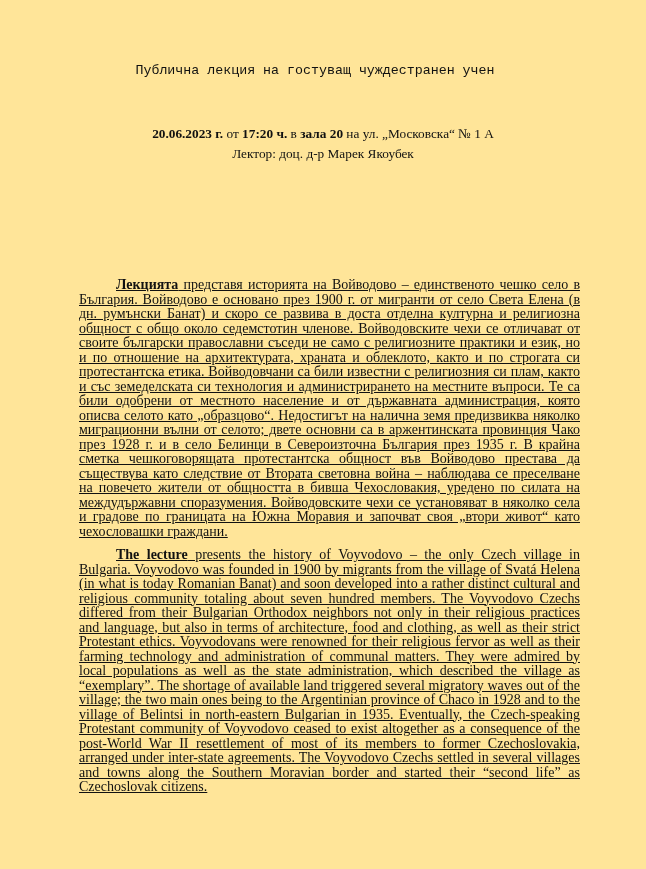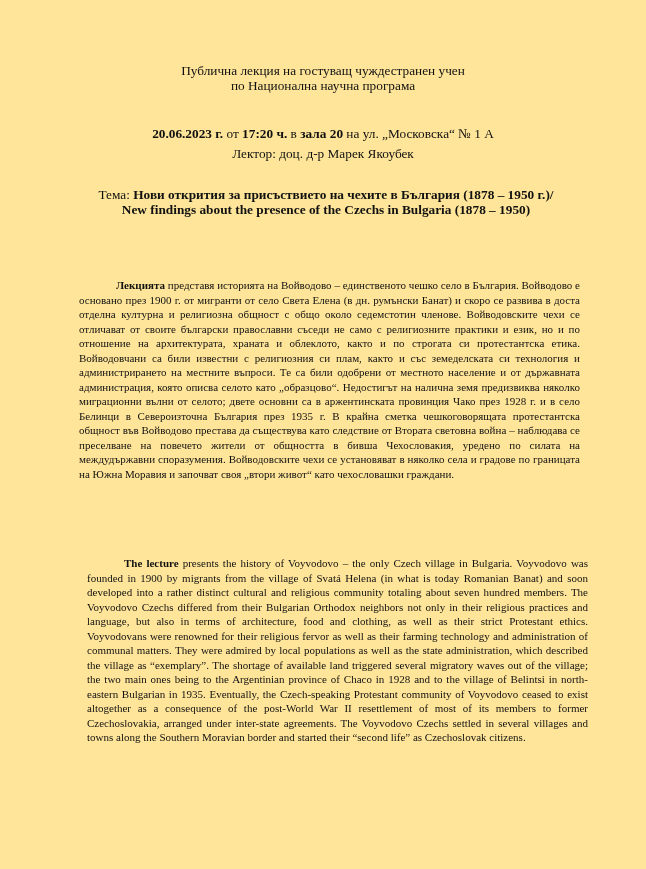--- a/index.html
+++ b/index.html
@@ -7,60 +7,57 @@
     width: 646px;
     height: 869px;
     background: #FFE599;
     color: #111;
     font-family: "Liberation Serif", "DejaVu Serif", serif;
     overflow: hidden;
     position: relative;
   }
   .page { position: absolute; left: 0; top: 0; width: 646px; height: 869px; }
   .center { text-align: center; font-size: 13.3px; line-height: 15px; }
-  .header { position: absolute; left: 60px; width: 526px; top: 63px; }
+  .header { position: absolute; left: 52px; width: 526px; top: 63px; font-family: Liberation Mono, monospace; }
   .datetime { position: absolute; left: 40px; width: 566px; top: 126px; }
   .lecturer { position: absolute; left: 40px; width: 566px; top: 146px; }
   .topic { position: absolute; left: 86px; width: 480px; top: 187px; }
   .languages { position: absolute; left: 40px; width: 566px; top: 234px; font-style: italic; }
   b { font-weight: bold; }
   .para {
     position: absolute;
     left: 79px;
     width: 501px;
-    font-size: 11px;
+    font-size: 14px;
     line-height: 14.5px;
     text-align: justify;
     text-indent: 37px;
+    text-decoration: underline;
   }
   .para-bg { top: 278px; }
   .para-en { top: 548px; }
 </style>
 </head>
 <body>
 
 <div class="page">
 
   <div class="center header">
     <div>Публична лекция на гостуващ чуждестранен учен</div>
-    <div>по Национална научна програма</div>
   </div>
 
   <div class="center datetime">
     <b>20.06.2023 г.</b><span> от </span><b>17:20 ч.</b><span> в </span><b>зала 20</b><span> на ул. „Московска“ № 1 А</span>
   </div>
 
   <div class="center lecturer">Лектор: доц. д-р Марек Якоубек</div>
 
-  <div class="center topic">
-    <span>Тема: </span><b>Нови открития за присъствието на чехите в България (1878 – 1950 г.)/ New findings about the presence of the Czechs in Bulgaria (1878 – 1950)</b>
-  </div>
 
 
   <p class="para para-bg" style="margin:0;">
     <b>Лекцията</b><span> представя историята на Войводово – единственото чешко село в България. Войводово е основано през 1900 г. от мигранти от село Света Елена (в дн. румънски Банат) и скоро се развива в доста отделна културна и религиозна общност с общо около седемстотин членове. Войводовските чехи се отличават от своите български православни съседи не само с религиозните практики и език, но и по отношение на архитектурата, храната и облеклото, както и по строгата си протестантска етика. Войводовчани са били известни с религиозния си плам, както и със земеделската си технология и администрирането на местните въпроси. Те са били одобрени от местното население и от държавната администрация, която описва селото като „образцово“. Недостигът на наличнa земя предизвиква няколко миграционни вълни от селото; двете основни са в аржентинската провинция Чако през 1928 г. и в село Белинци в Североизточна България през 1935 г. В крайна сметка чешкоговорящата протестантска общност във Войводово престава да съществува като следствие от Втората световна война – наблюдава се преселване на повечето жители от общността в бивша Чехословакия, уредено по силата на междудържавни споразумения. Войводовските чехи се установяват в няколко села и градове по границата на Южна Моравия и започват своя „втори живот“ като чехословашки граждани.</span>
   </p>
 
-  <p class="para para-en" style="margin:8px;">
+  <p class="para para-en" style="margin:0;">
     <b>The lecture</b><span> presents the history of Voyvodovo – the only Czech village in Bulgaria. Voyvodovo was founded in 1900 by migrants from the village of Svatá Helena (in what is today Romanian Banat) and soon developed into a rather distinct cultural and religious community totaling about seven hundred members. The Voyvodovo Czechs differed from their Bulgarian Orthodox neighbors not only in their religious practices and language, but also in terms of architecture, food and clothing, as well as their strict Protestant ethics. Voyvodovans were renowned for their religious fervor as well as their farming technology and administration of communal matters. They were admired by local populations as well as the state administration, which described the village as “exemplary”. The shortage of available land triggered several migratory waves out of the village; the two main ones being to the Argentinian province of Chaco in 1928 and to the village of Belintsi in north-eastern Bulgarian in 1935. Eventually, the Czech-speaking Protestant community of Voyvodovo ceased to exist altogether as a consequence of the post-World War II resettlement of most of its members to former Czechoslovakia, arranged under inter-state agreements. The Voyvodovo Czechs settled in several villages and towns along the Southern Moravian border and started their “second life” as Czechoslovak citizens.</span>
   </p>
 
 </div>
 
 </body></html>

